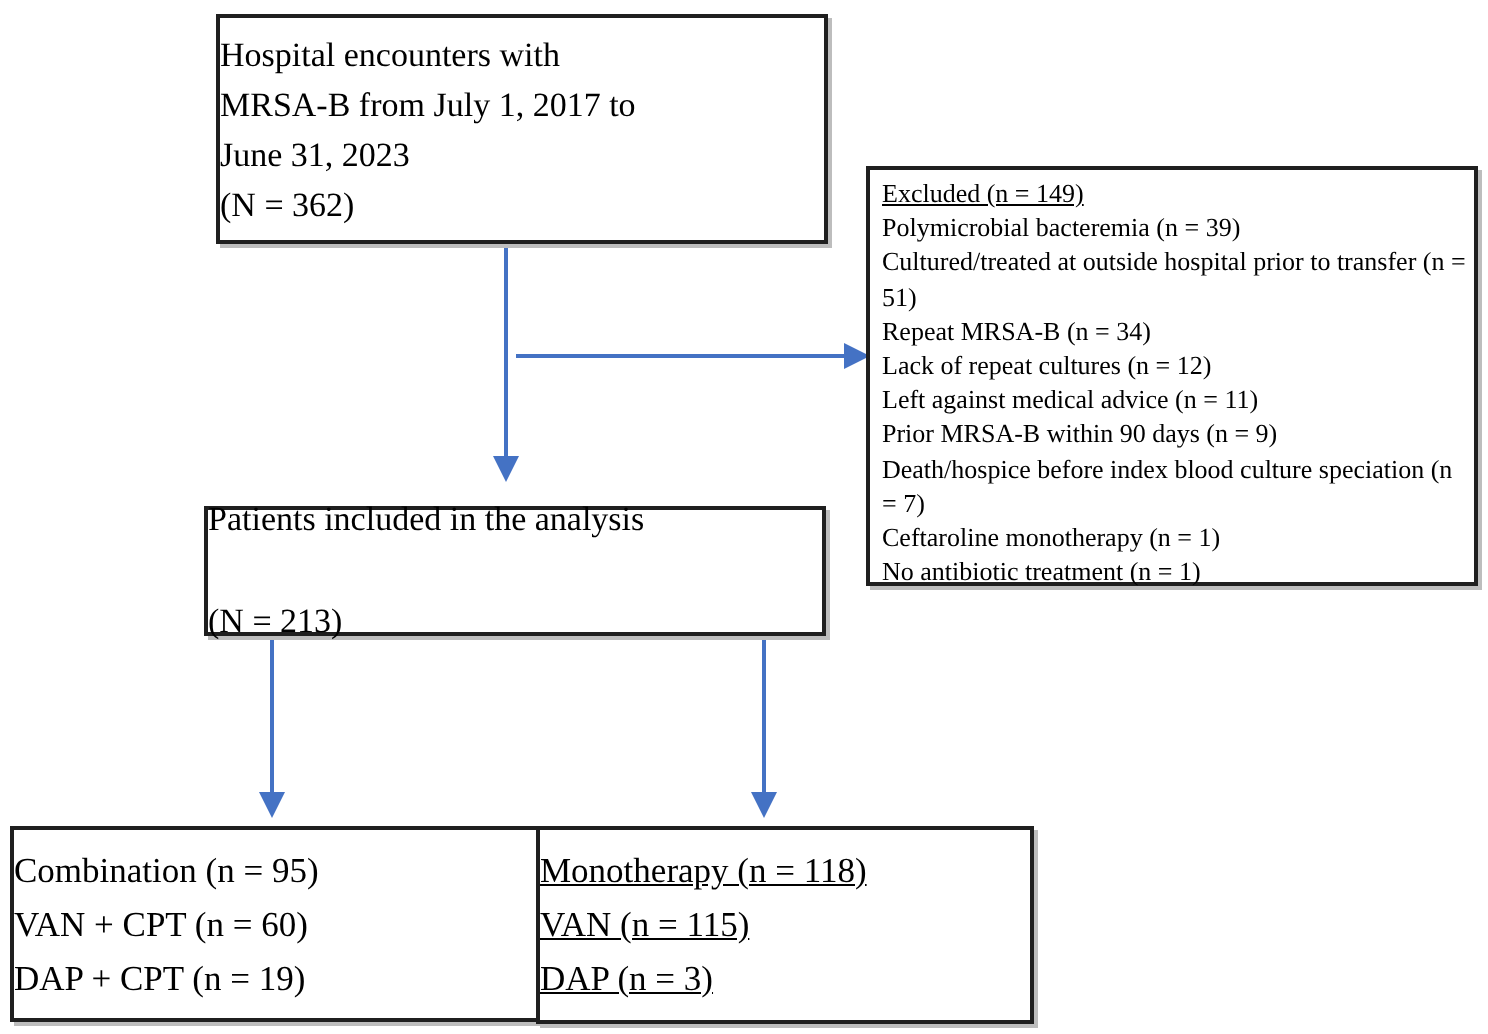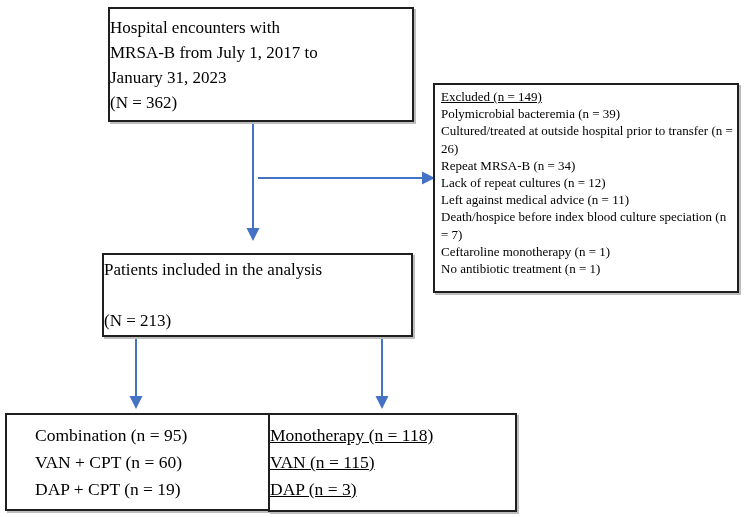--- a/index.html
+++ b/index.html
@@ -36,26 +36,26 @@
     font-size: 17px; line-height: 25px;
   }
   #box-excluded {
     left: 433px; top: 83px; width: 306px; height: 210px;
     font-size: 13px; line-height: 17.2px;
     padding: 3px 3px 0 6px;
     text-align: left;
   }
   #box-excluded .excluded-title { text-decoration: underline; }
   #box-included {
-    left: 102px; top: 253px; width: 311px; height: 84px;
+    left: 102px; top: 253px; width: 311px; height: 65px;
     font-size: 17px; line-height: 26px; gap: 25px;
   }
   #box-combination {
     left: 5px; top: 413px; width: 293px; height: 98px;
-    font-size: 17.5px; line-height: 27px; padding-left: 28px;
+    font-size: 17.5px; line-height: 27px;
   }
   #box-monotherapy {
     left: 268px; top: 413px; width: 249px; height: 99px;
     font-size: 17.5px; line-height: 27px; text-decoration: underline;
   }
 </style>
 </head>
 <body>
 
 <div class="figure">
@@ -75,31 +75,32 @@
     </g>
     <g>
       <line x1="382" y1="320" x2="382" y2="397" stroke-width="2" stroke="#4472C4"></line>
       <polygon points="382,409 375.5,396 388.5,396" fill="#4472C4"></polygon>
     </g>
   </svg>
 
   <div class="box center" id="box-encounters">
     <div>Hospital encounters with</div>
     <div>MRSA-B from July 1, 2017 to</div>
-    <div>January 31, 2023</div>
+    <div>June 31, 2023</div>
     <div>(N = 362)</div>
   </div>
 
   <div class="box" id="box-excluded">
     <div class="excluded-title">Excluded (n = 149)</div>
     <div>Polymicrobial bacteremia (n = 39)</div>
-    <div>Cultured/treated at outside hospital prior to transfer (n = 26)</div>
+    <div>Cultured/treated at outside hospital prior to transfer (n = 51)</div>
     <div>Repeat MRSA-B (n = 34)</div>
     <div>Lack of repeat cultures (n = 12)</div>
     <div>Left against medical advice (n = 11)</div>
+    <div>Prior MRSA-B within 90 days (n = 9)</div>
     <div>Death/hospice before index blood culture speciation (n = 7)</div>
     <div>Ceftaroline monotherapy (n = 1)</div>
     <div>No antibiotic treatment (n = 1)</div>
   </div>
 
   <div class="box center" id="box-included">
     <div>Patients included in the analysis</div>
     <div>(N = 213)</div>
   </div>
 

